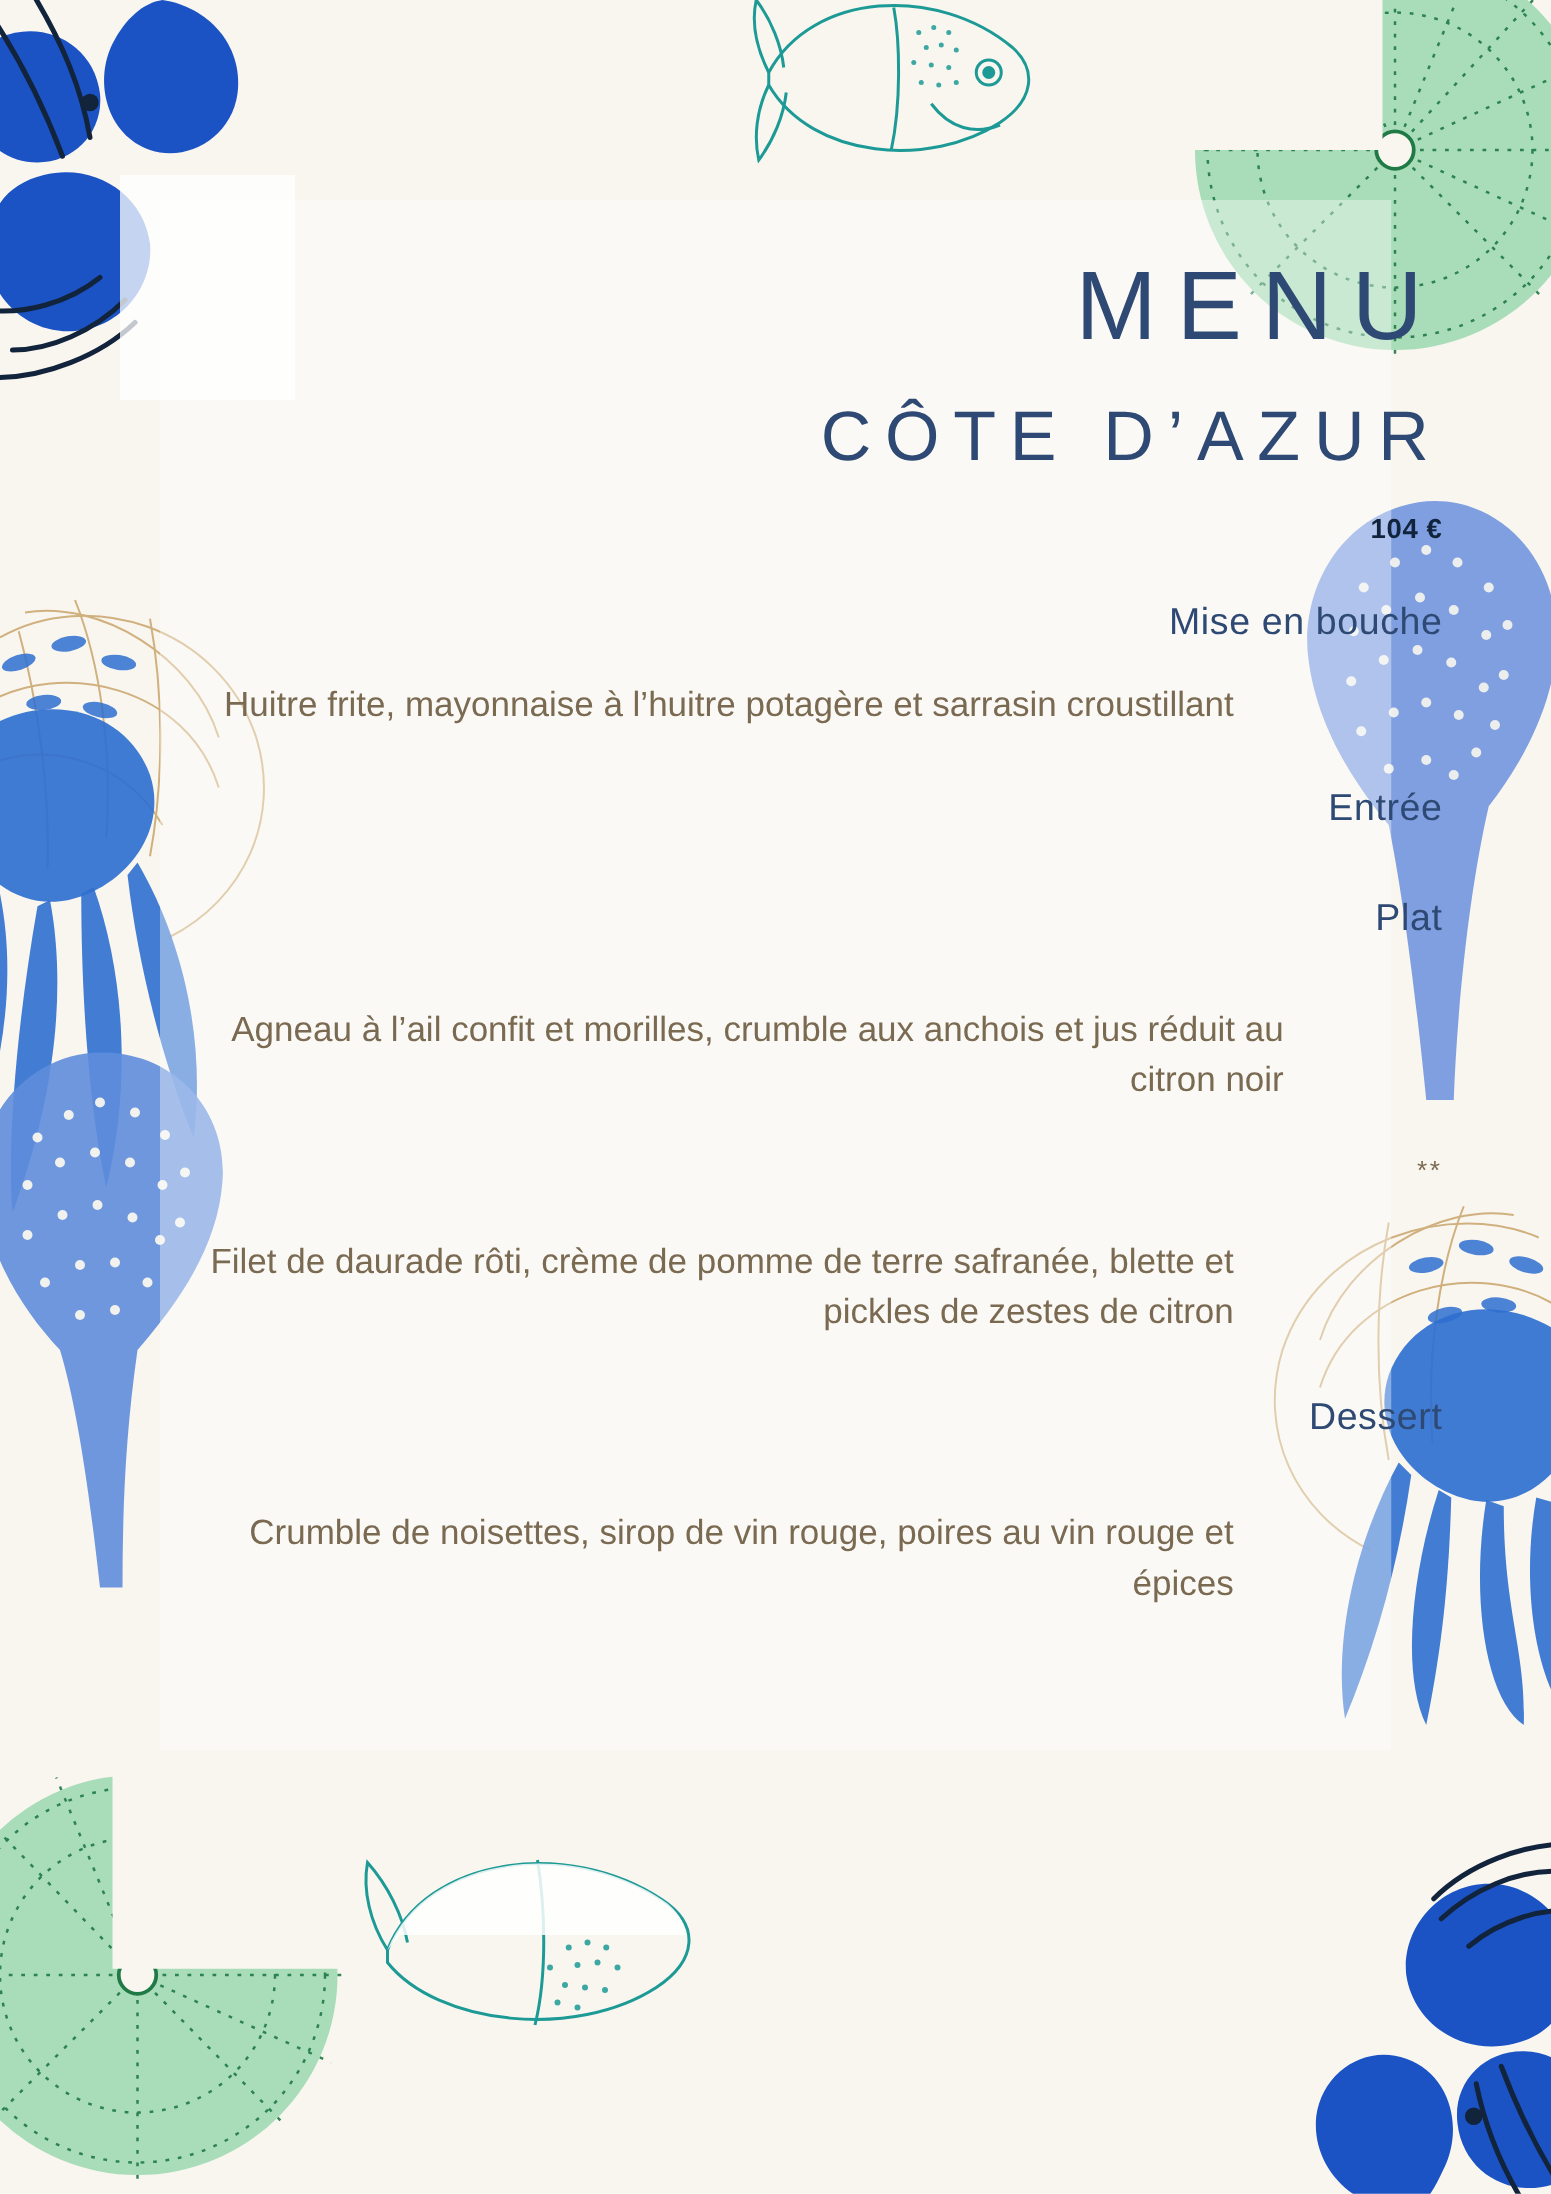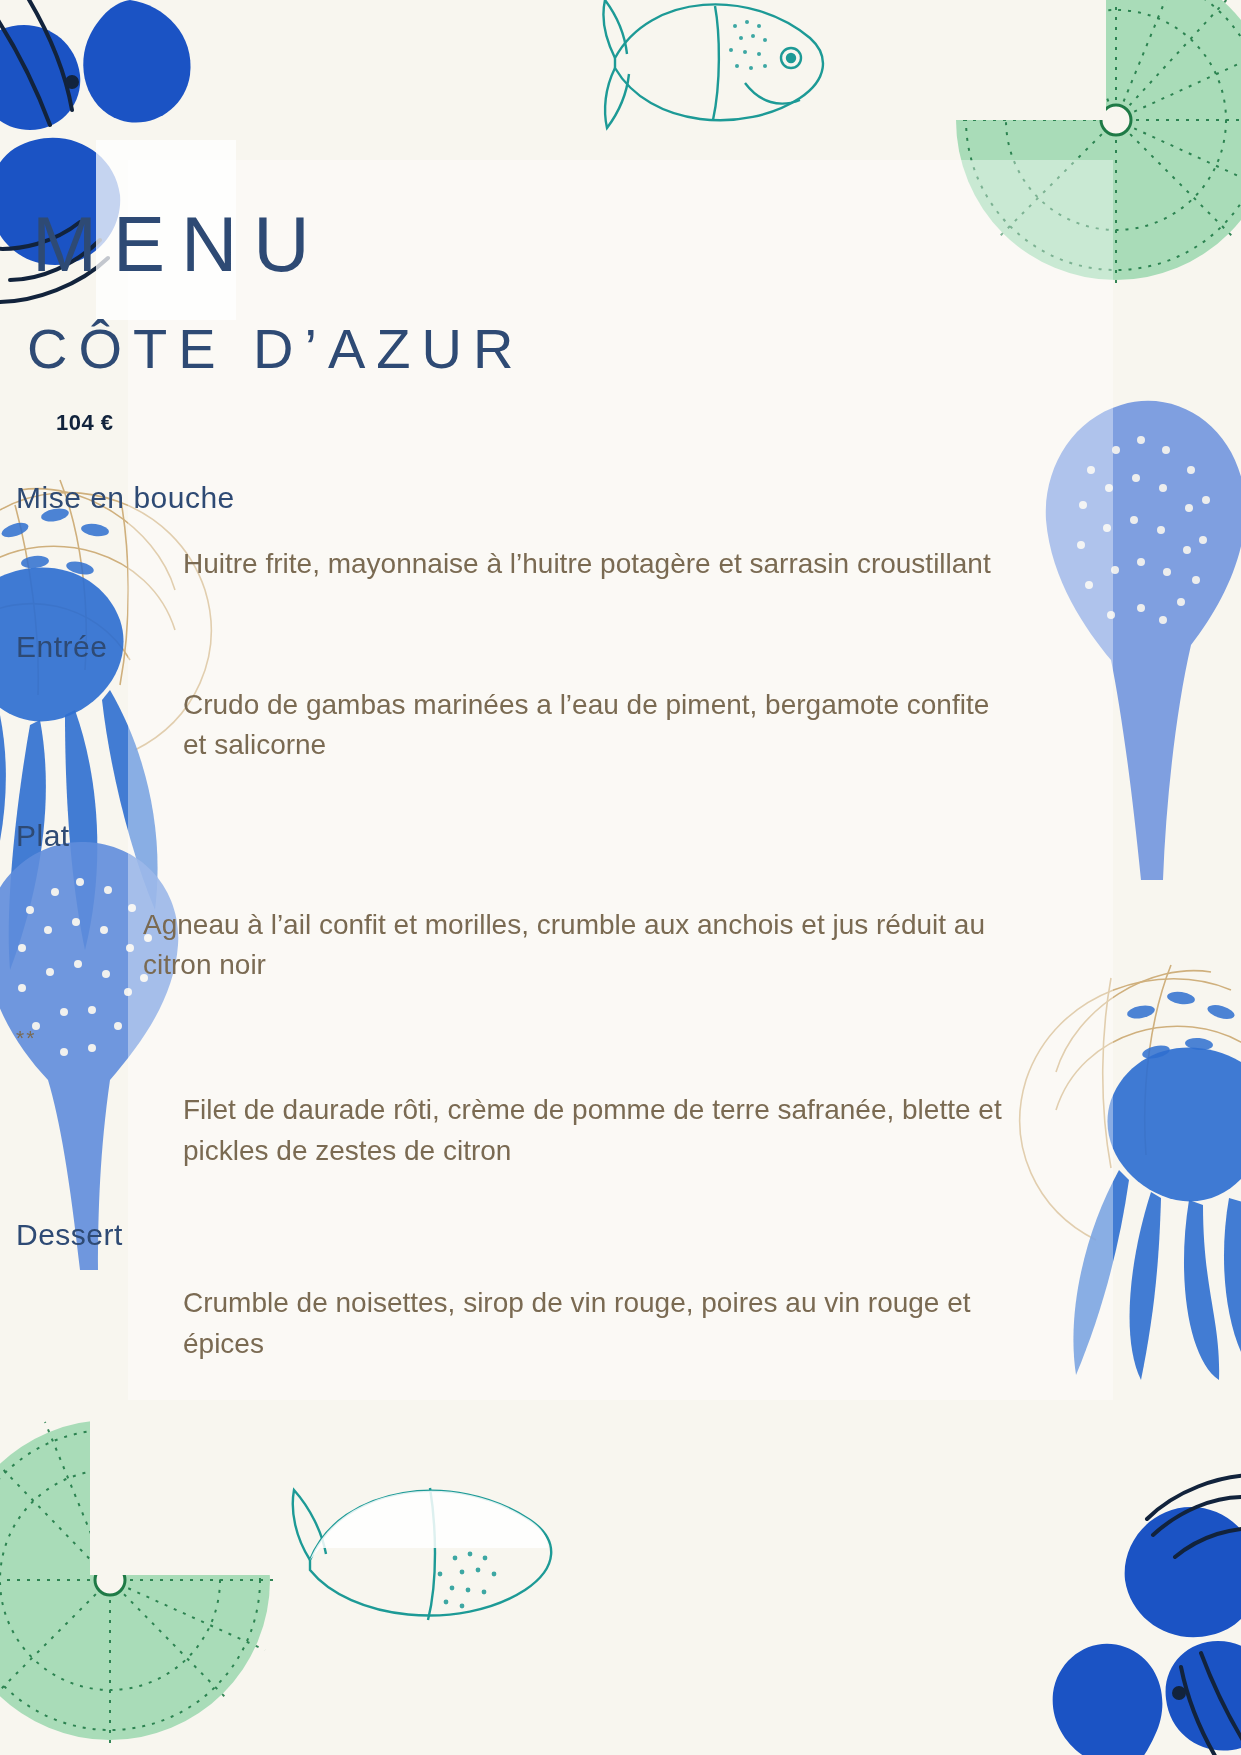--- a/index.html
+++ b/index.html
@@ -28,24 +28,24 @@
     left: 128px;
     top: 160px;
     width: 985px;
     height: 1240px;
     background: rgba(255,255,255,0.38);
   }
 
   
   .content {
     position: absolute;
-    left: 16px;
+    left: 0;
     top: 0;
     width: 1154px;
-    text-align: left;
+    text-align: right;
   }
 
   .menu-title {
     margin-top: 205px;
     font-size: 78px;
     letter-spacing: 16px;
     color: #2e4a74;
     font-weight: 400;
     line-height: 1;
     text-indent: 16px;
@@ -98,21 +98,21 @@
 
   
   .s1 { margin-top: 44px; }
   .s2 { margin-top: 28px; }
   .s3 { margin-top: 44px; }
   .s4 { margin-top: 20px; }
   .s5 { margin-top: 52px; }
   .s6 { margin-top: 51px; }
   .s7 { margin-top: 40px; }
   .s8 { margin-top: 46px; }
-  .s9 { margin-top: 30px; }
+  .s9 { margin-top: 54px; }
 
   
   .lobster-tl { left: -20px; top: -10px; }
   .fish-top   { left: 595px; top: -12px; }
   .urchin-tr  { right: -40px; top: -60px; }
   .urchin-bl  { left: -60px; top: 1360px; }
   .fish-bottom{ left: 280px; top: 1440px; }
   .lobster-br { right: -30px; bottom: -30px; }
   .jelly-left { left: -40px; top: 470px; }
   .jelly-right{ right: -30px; top: 960px; }
@@ -372,21 +372,20 @@
   <div class="menu-subtitle">CÔTE D’AZUR</div>
   <div class="menu-price">104 €</div>
 
   <div class="course">
     <div class="course-title s1">Mise en bouche</div>
     <div class="course-desc s2">Huitre frite, mayonnaise à l’huitre potagère et sarrasin croustillant</div>
   </div>
 
   <div class="course">
     <div class="course-title s3">Entrée</div>
-    <div class="course-desc s4">Crudo de gambas marinées a l’eau de piment, bergamote confite et salicorne</div>
   </div>
 
   <div class="course">
     <div class="course-title s5">Plat</div>
     <div class="course-desc s6" style="max-width:900px">Agneau à l’ail confit et morilles, crumble aux anchois et jus réduit au citron noir</div>
     <div class="sep s7">**</div>
     <div class="course-desc s7">Filet de daurade rôti, crème de pomme de terre safranée, blette et pickles de zestes de citron</div>
   </div>
 
   <div class="course">

